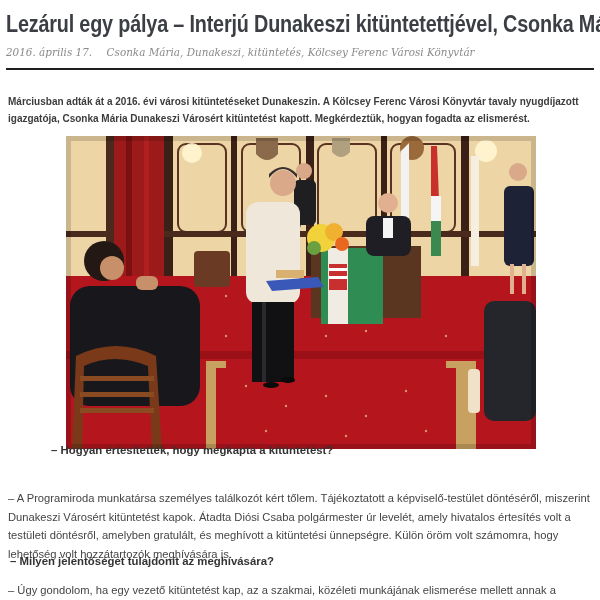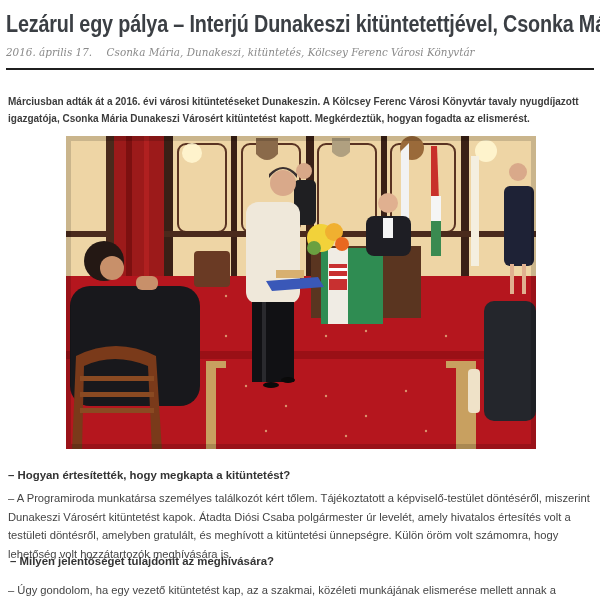--- a/index.html
+++ b/index.html
@@ -34,21 +34,21 @@
     }
 
     .photo {
       position: absolute; left: 66px; top: 136px; width: 470px; height: 313px;
       overflow: hidden; background: #c9a06a;
     }
     .photo svg { display: block; }
 
     .q { position: absolute; left: 8px; font-size: 11.4px; font-weight: bold; color: #333; white-space: nowrap; }
     .a { position: absolute; left: 8px; width: 585px; font-size: 11.2px; line-height: 18.5px; color: #444; }
-    .q1 { top: 469px; }
+    .q1 { top: 444px; margin-left: 43px; }
     .a1 { top: 489px; }
     .q2 { top: 555px; left: 10px; }
     .a2 { top: 581px; }
   </style>
 </head>
 <body>
 
 <h1 class="title">Lezárul egy pálya – Interjú Dunakeszi kitüntetettjével, Csonka Máriával</h1>
 
 <div class="meta">

